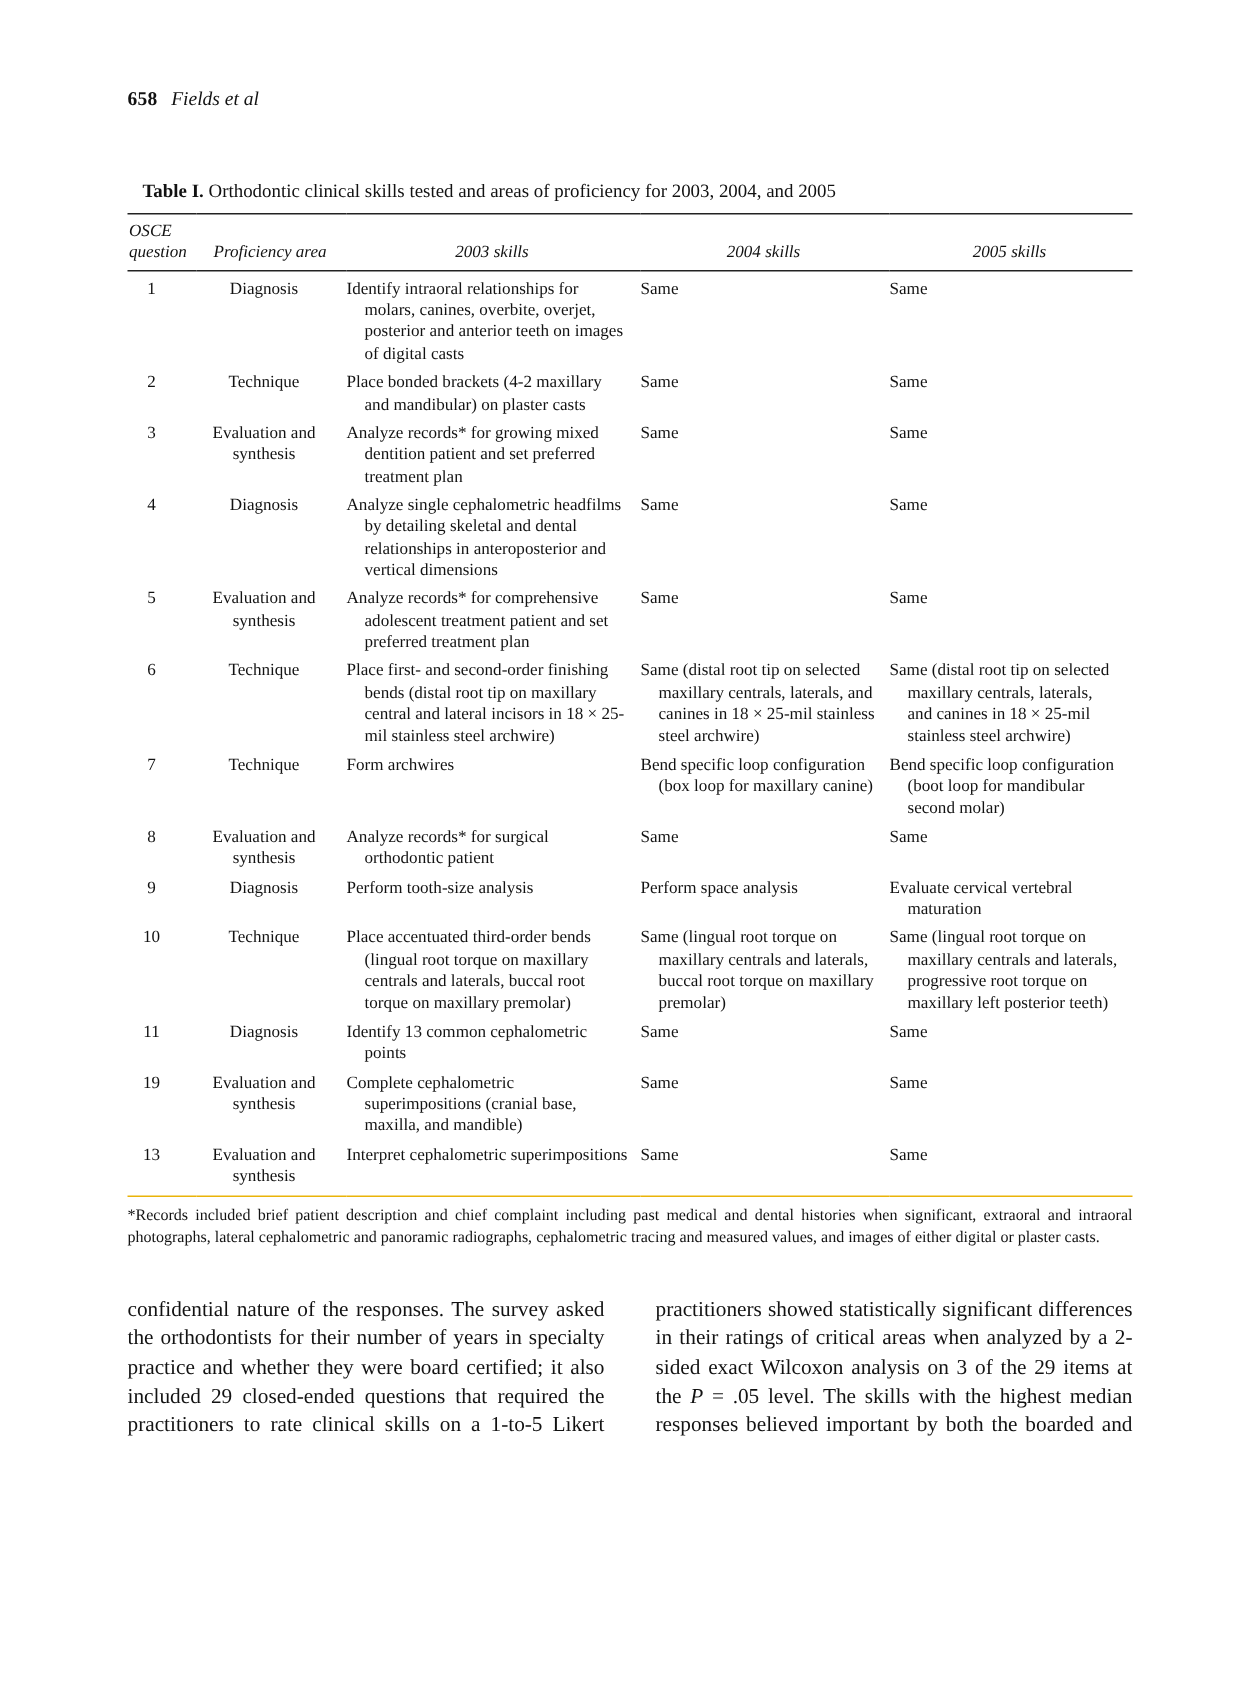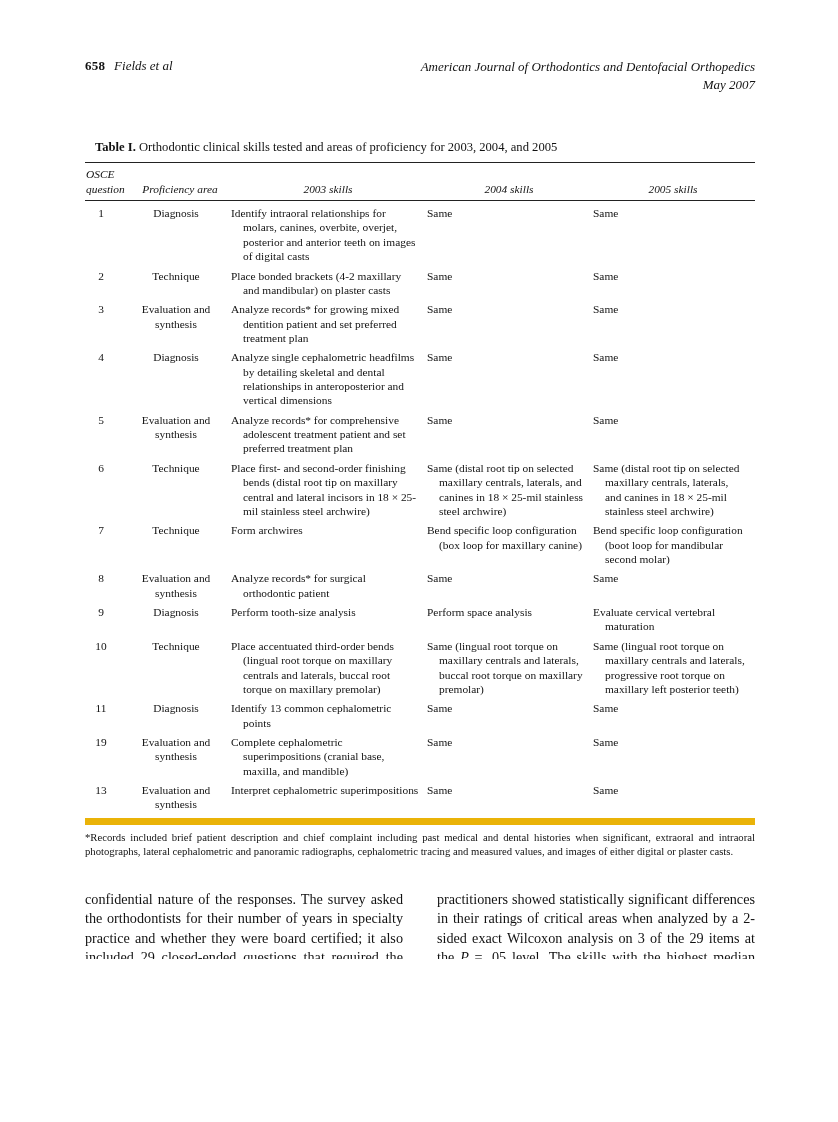--- a/index.html
+++ b/index.html
@@ -15,21 +15,21 @@
   .header-left { font-style:italic; }
   .page-num { font-weight:bold; font-style:normal; margin-right:9px; letter-spacing:.2px; }
   .header-right { text-align:right; font-style:italic; line-height:1.4; }
 
   
   .table-caption { margin-top:46px; margin-bottom:7px; font-size:12.6px; }
   .cap-label { font-weight:bold;margin-left:10px; }
   table.osce {
     width:100%; border-collapse:collapse; table-layout:fixed;
     font-size:11.4px; line-height:1.26;
-    border-top:1px solid #222; border-bottom:7px solid #eab308;
+    border-top:1px solid #222; border-bottom:1px solid #eab308;
   }
   table.osce thead th {
     font-style:italic; font-weight:normal; text-align:center; vertical-align:bottom;
     padding:4px 2px 4px 0; border-bottom:1px solid #222;
   }
   table.osce thead th.col-q { text-align:left; padding-left:1px; }
   table.osce tbody td { vertical-align:top; padding:2.5px 8px 2.5px 0; }
   td.cell-q { text-align:center; padding-right:14px !important; }
   td.cell-area { text-align:center; padding-right:10px !important; }
   td.hang { padding-left:12px !important; text-indent:-12px; }
@@ -47,24 +47,20 @@
   .it { font-style:italic; }
 </style>
 </head>
 <body>
 
 <div class="page">
 
   <header class="page-header">
     <div class="header-left">
       <span class="page-num">658</span><span>Fields et al</span>
-    </div>
-    <div class="header-right">
-      <div>American Journal of Orthodontics and Dentofacial Orthopedics</div>
-      <div>May 2007</div>
     </div>
   </header>
 
   <section>
     <div class="table-caption">
       <span class="cap-label">Table I.</span>
       <span>Orthodontic clinical skills tested and areas of proficiency for 2003, 2004, and 2005</span>
     </div>
 
     <table class="osce">

